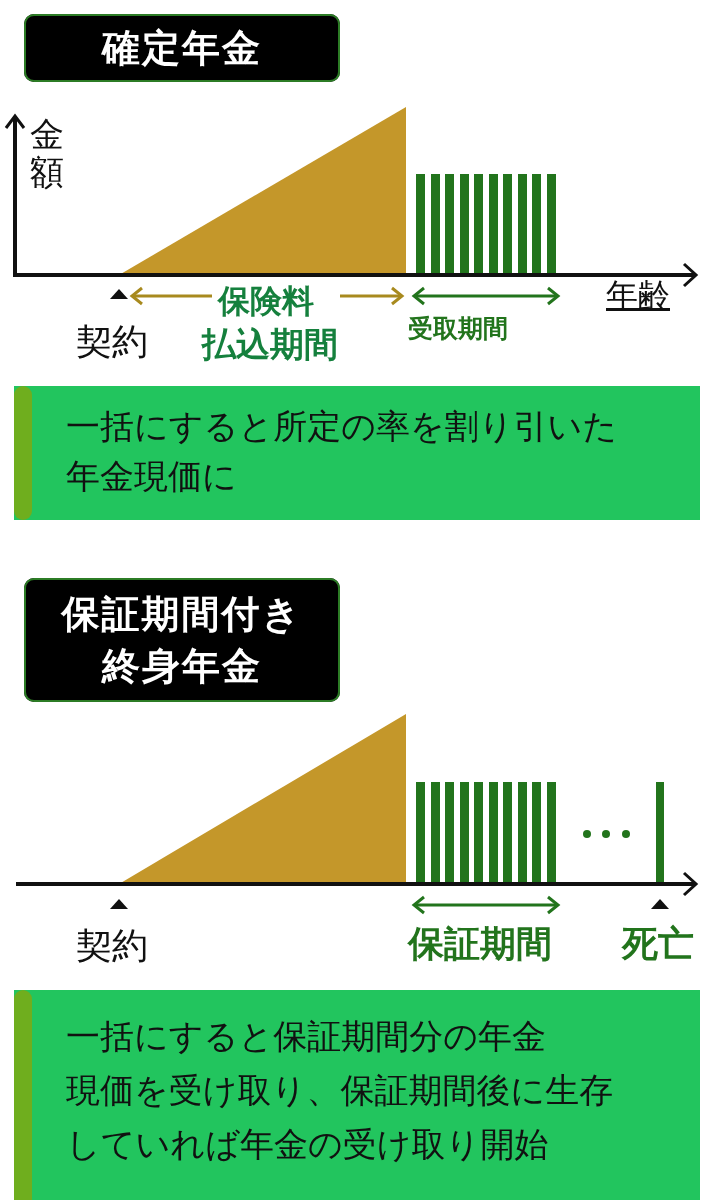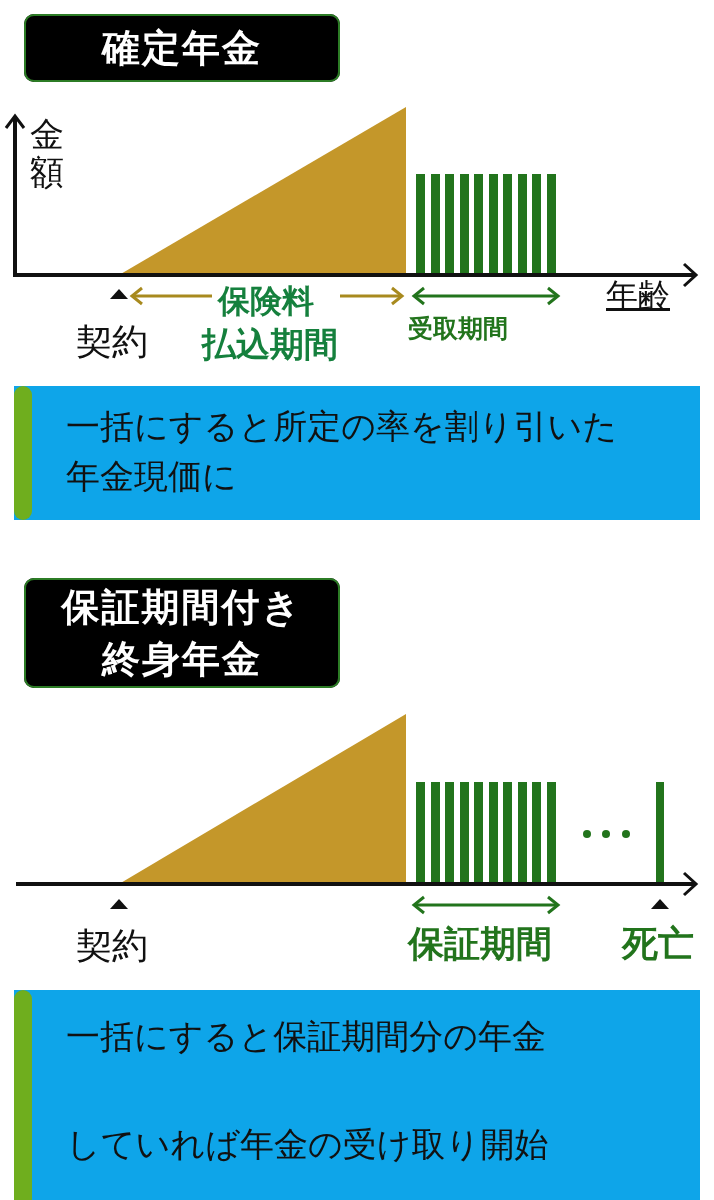--- a/index.html
+++ b/index.html
@@ -2,27 +2,27 @@
 <html><head>
 <meta charset="utf-8">
 <style>
   html, body { margin:0; padding:0; background:#ffffff; }
   body { width:714px; height:1200px; position:relative; overflow:hidden;
          font-family:"DejaVu Sans","Liberation Sans",sans-serif; }
   .title-box { position:absolute; background:#000000; color:#ffffff; border-radius:10px;
                font-weight:bold; text-align:center; letter-spacing:2px;
                box-shadow:0 0 0 2px #2c7c25 inset; }
   .title1 { left:24px; top:14px; width:316px; height:68px; line-height:68px; font-size:38px; }
-  .title2 { left:24px; top:578px; width:316px; height:110px; font-size:38px; line-height:52px;
+  .title2 { left:24px; top:578px; width:316px; height:124px; font-size:38px; line-height:52px;
             display:flex; flex-direction:column; justify-content:center; }
   .label { position:absolute; white-space:nowrap; }
   .black { color:#111111; }
   .gold { color:#15803d; font-weight:bold; }
   .green { color:#22741c; font-weight:bold; }
-  .note { position:absolute; left:14px; background:#0ea5e9; }
+  .note { position:absolute; left:14px; background:#22c55e; }
   .note-bar { position:absolute; left:0; top:0; bottom:0; width:18px; background:#6fae1e; border-radius:9px; }
   .note-text { position:absolute; left:52px; color:#111; font-size:34px; line-height:52px; white-space:nowrap; }
   svg { position:absolute; left:0; top:0; }
 </style>
 </head>
 <body>
 
 <div class="title-box title1">確定年金</div>
 
 <svg width="714" height="1200">
@@ -117,14 +117,15 @@
   <span>終身年金</span>
 </div>
 
 <div class="label black" style="left:76px;top:922px;font-size:36px;">契約</div>
 <div class="label green" style="left:408px;top:920px;font-size:36px;">保証期間</div>
 <div class="label green" style="left:622px;top:920px;font-size:36px;">死亡</div>
 
 <div class="note" style="top:990px;width:686px;height:251px;">
   <div class="note-bar"></div>
   <div class="note-text" style="top:20px;">一括にすると保証期間分の年金</div>
+  <div class="note-text" style="top:74px;">現価を受け取り、保証期間後に生存</div>
   <div class="note-text" style="top:128px;">していれば年金の受け取り開始</div>
 </div>
 
 </body></html>

